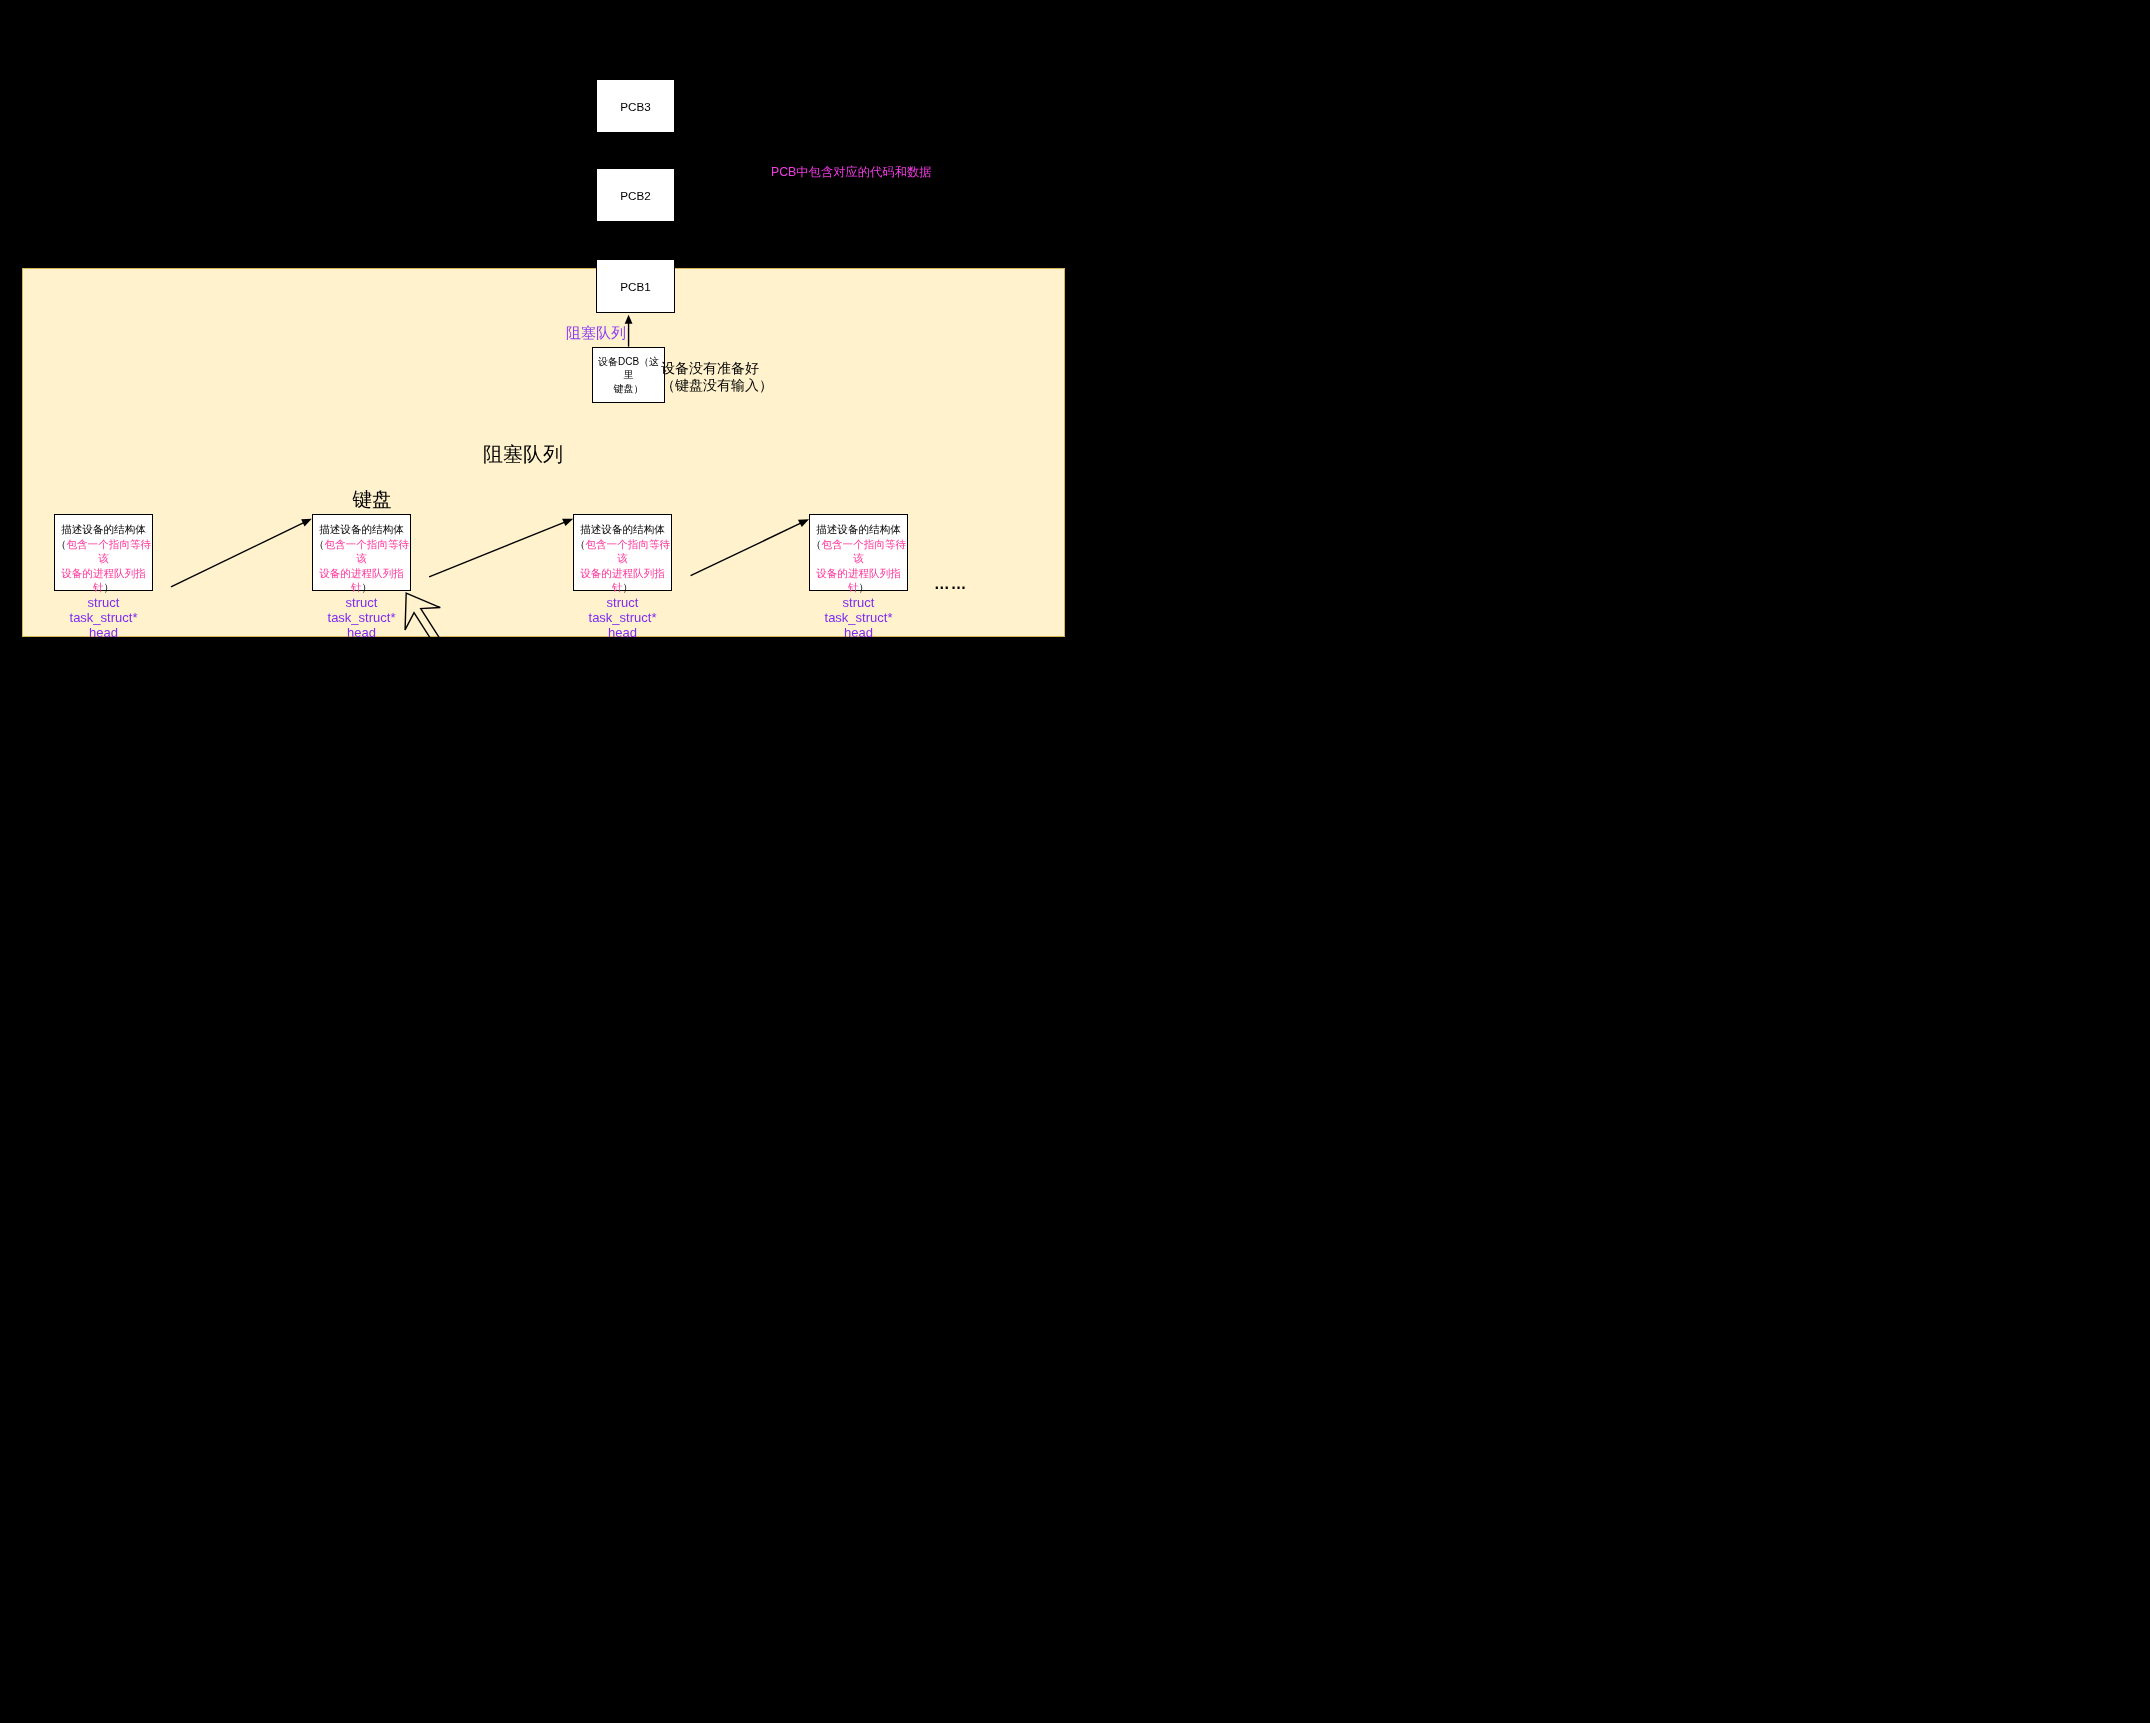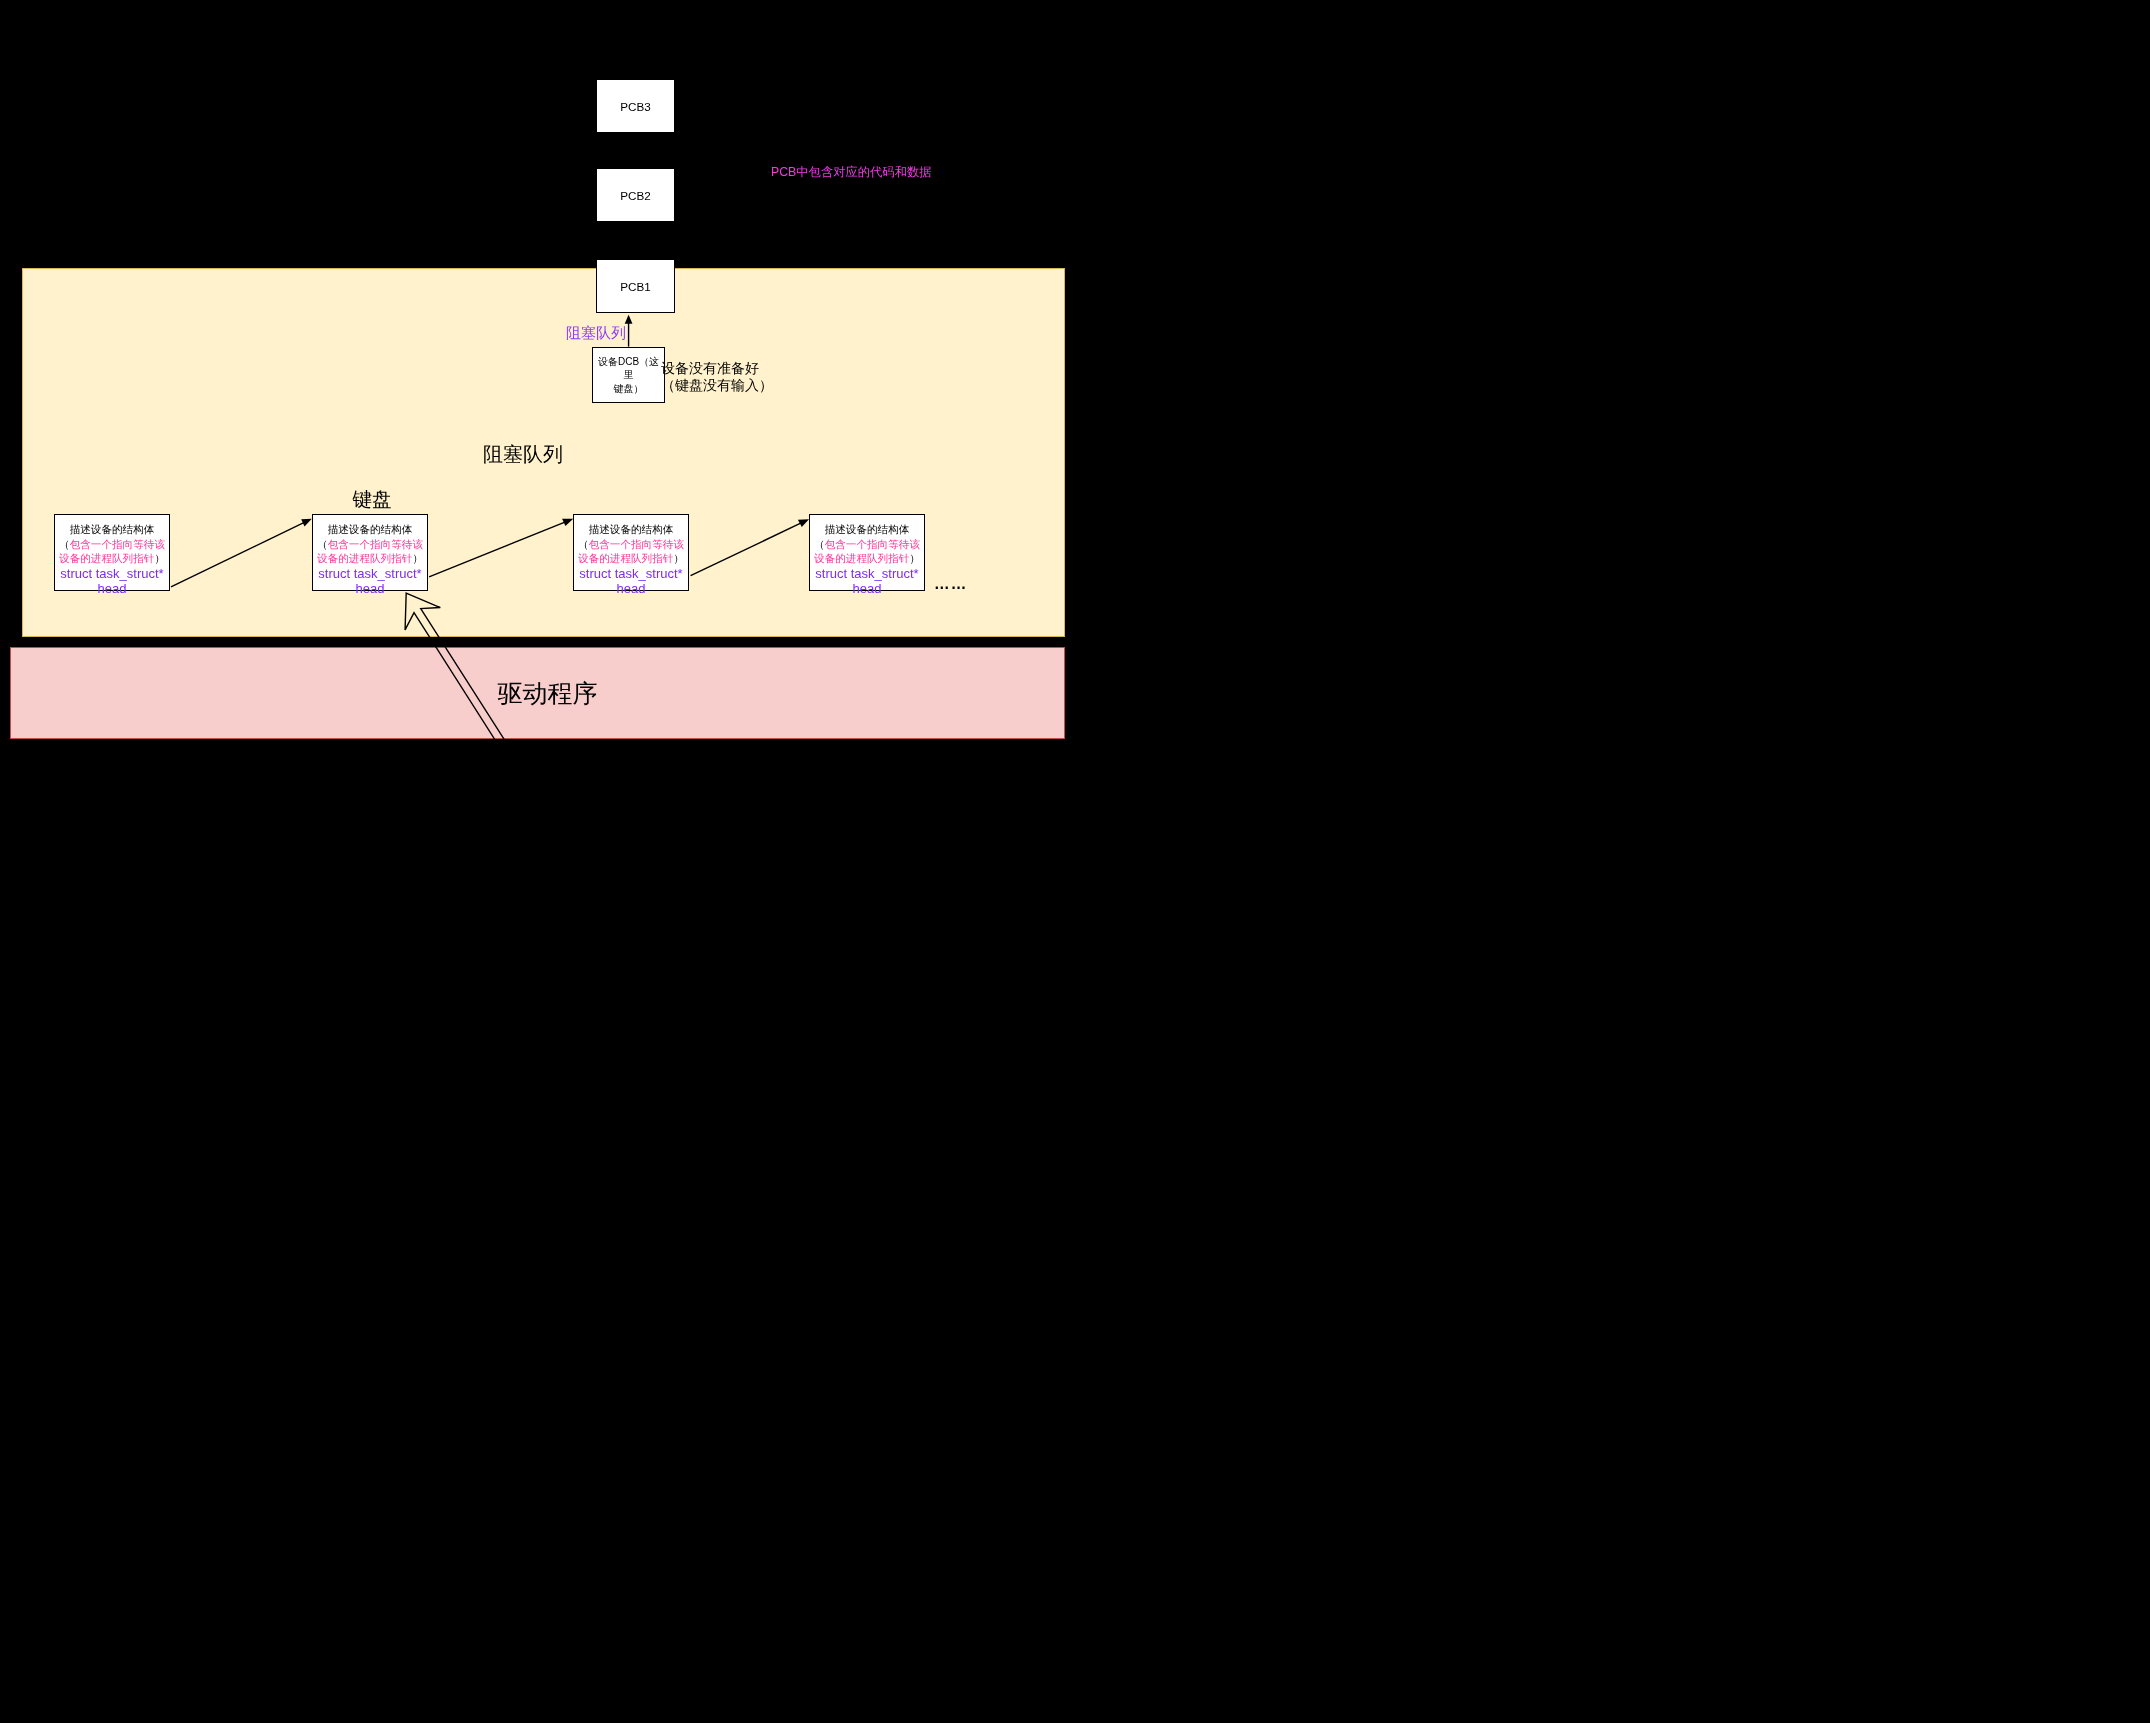--- a/index.html
+++ b/index.html
@@ -8,21 +8,21 @@
   .band{position:absolute;box-sizing:border-box;}
   .band.os{left:22.4px;top:268px;width:1043px;height:369px;background:var(--os_fill);border:1.7px solid var(--os_border);}
   .band.driver{left:10px;top:647px;width:1055px;height:92px;background:var(--driver_fill);border:1.7px solid var(--driver_border);
                display:flex;align-items:center;justify-content:center;}
   .band.hw{left:10px;top:760px;width:1055px;height:90px;background:var(--hw_fill);border:1.7px solid var(--hw_border);
            display:flex;align-items:center;justify-content:center;}
   .wbox{position:absolute;box-sizing:border-box;background:var(--box_fill);border:1.7px solid var(--box_border);
         display:flex;align-items:center;justify-content:center;text-align:center;}
   .pcb{left:596px;width:79px;height:54px;font-size:11.7px;color:#000;}
   .dcb{left:592px;top:347px;width:73px;height:56px;font-size:10px;line-height:13.4px;color:#000;}
-  .sbox{position:absolute;top:514px;width:116px;height:77px;box-sizing:border-box;background:var(--box_fill);
+  .sbox{position:absolute;top:514px;width:99px;height:77px;box-sizing:border-box;background:var(--box_fill);
         border:1.7px solid var(--box_border);text-align:center;padding-top:7.3px;}
   .sbox .l1{font-size:10.6px;line-height:14.5px;color:#000;}
   .sbox .l2{font-size:10.6px;line-height:14.5px;}
   .sbox .l4{font-size:13px;line-height:15px;color:var(--purple);}
   .pink{color:var(--pink);}
   .blk{color:#000;}
   .label{position:absolute;color:#000;white-space:nowrap;}
   .os-title{left:442px;top:441px;width:162px;text-align:center;font-size:20px;}
   .kb-title{left:333px;top:486px;width:78px;text-align:center;font-size:19.6px;}
   .bq{left:537px;top:324px;width:89px;text-align:right;font-size:15px;color:var(--violet);}
@@ -33,23 +33,20 @@
   .hw-text{font-size:22.4px;color:#000;}
   .hw-text .hl{color:var(--purple);}
   svg.overlay{position:absolute;left:0;top:0;width:1075px;height:862px;pointer-events:none;}
 </style>
 </head>
 <body>
 
 <div class="stage">
 
   <div class="band os"></div>
-  <div class="band driver">
-    <div class="drv-text">驱动程序</div>
-  </div>
 
   <div class="wbox pcb" style="top:79px">
     <span>PCB3</span>
   </div>
   <div class="wbox pcb" style="top:168px">
     <span>PCB2</span>
   </div>
   <div class="wbox pcb" style="top:259px">
     <span>PCB1</span>
   </div>

